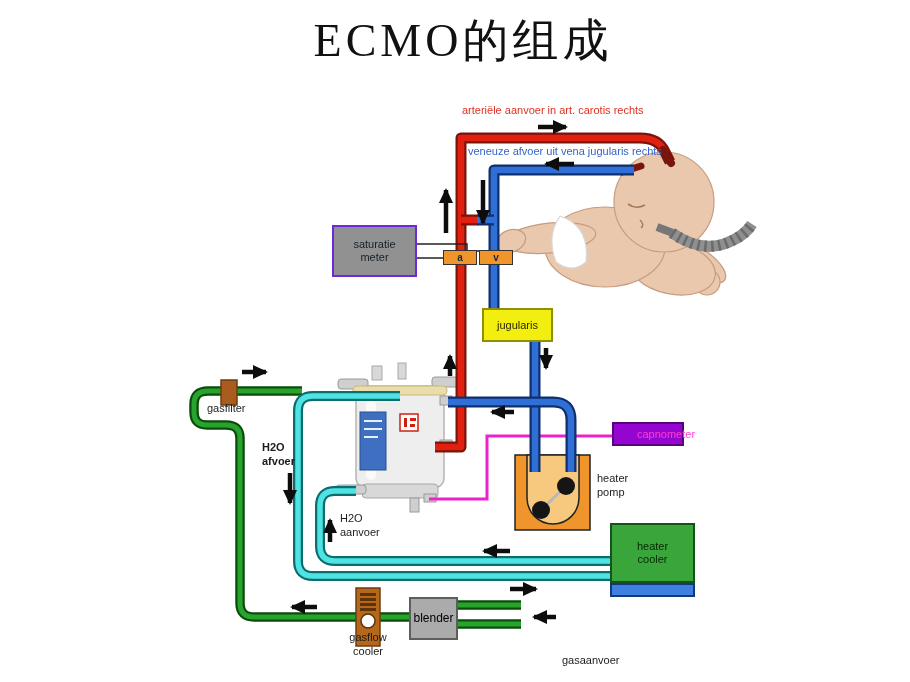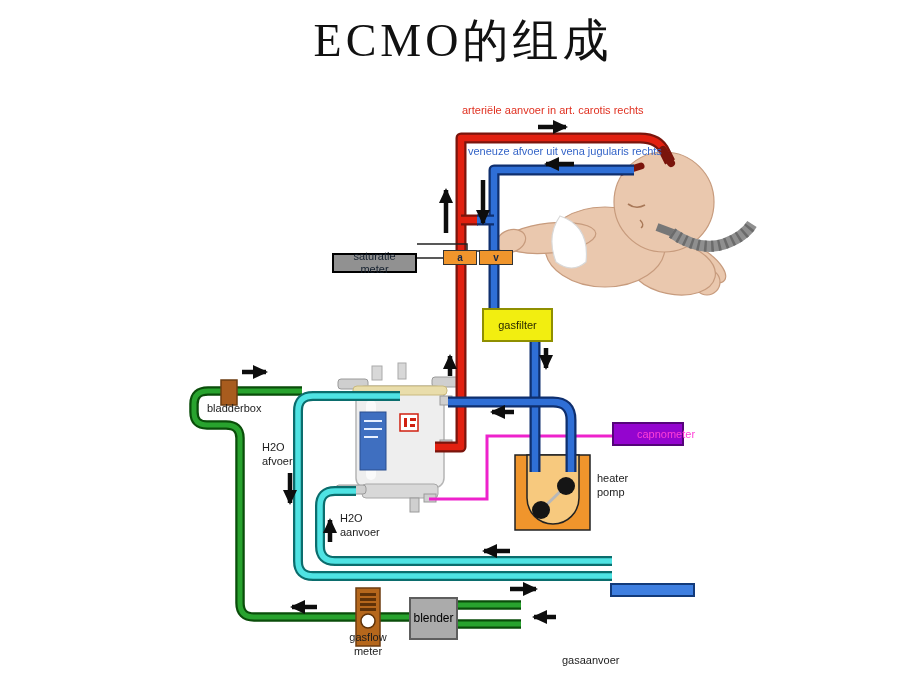--- a/index.html
+++ b/index.html
@@ -7,21 +7,21 @@
          font-family:"Liberation Sans",sans-serif;}
   .stage svg{position:absolute;left:0;top:0;}
   .abs{position:absolute;box-sizing:border-box;}
   .title{left:8px;top:10px;width:910px;text-align:center;
          font-family:"Liberation Serif",serif;font-size:46px;color:#111;letter-spacing:4px;}
   .lbl{font-size:11px;color:#1c1c1c;line-height:1.25;}
   .lbl-red{color:#e03020;}
   .lbl-blue{color:#3565c8;}
   .boxlbl{display:flex;align-items:center;justify-content:center;text-align:center;
           font-size:11px;line-height:1.15;color:#15202e;}
-  .sat{left:332px;top:225px;width:85px;height:20px;background:#919191;border:2px solid #000000;padding:2px 12px;margin-top:28px;}
+  .sat{left:332px;top:225px;width:85px;height:52px;background:#919191;border:2px solid #6d28d9;padding:2px 12px;}
   .conn{width:34px;height:15px;background:#f0952c;border:1px solid #333;
         font-size:10px;font-weight:bold;color:#182848;}
   .bladder{left:482px;top:308px;width:71px;height:34px;background:#f2ee10;border:2px solid #8f8f00;color:#2a2a00;}
   .capno{left:612px;top:422px;width:72px;height:24px;background:#9405cf;border:2px solid #55047a;color:#ff3fd7;padding-left:36px;}
   .heater{left:610px;top:523px;width:85px;height:60px;background:#3aa53a;border:2px solid #14541c;color:#062806;padding:2px 10px;}
   .heaterstrip{left:610px;top:583px;width:85px;height:14px;background:#3f7fe0;border:2px solid #123a7a;}
   .blender{left:409px;top:597px;width:49px;height:43px;background:#ababab;border:2px solid #5e5e5e;font-size:12px;color:#000000;}
   .tb{fill:none;stroke-linejoin:round;}
   .g-b{stroke:#0a4d0a;stroke-width:9.5;}  .g-f{stroke:#28a32e;stroke-width:5;}
   .c-b{stroke:#0b6d6d;stroke-width:10;}   .c-f{stroke:#4fe3e3;stroke-width:5.5;}
@@ -174,28 +174,29 @@
 
   <div class="abs title">ECMO的组成</div>
 
   <div class="abs lbl lbl-blue" style="left:468px;top:145px;">veneuze afvoer uit vena jugularis rechts</div>
   <div class="abs lbl lbl-red" style="left:462px;top:104px;">arteriële aanvoer in art. carotis rechts</div>
 
   <div class="abs boxlbl sat">saturatie meter</div>
   <div class="abs boxlbl conn" style="left:443px;top:250px;">a</div>
   <div class="abs boxlbl conn" style="left:479px;top:250px;">v</div>
 
-  <div class="abs boxlbl bladder">gasfilter</div>
+  <div class="abs boxlbl bladder">jugularis</div>
   <div class="abs boxlbl capno">capnometer</div>
 
   <div class="abs lbl" style="left:597px;top:472px;width:60px;">heater pomp</div>
 
+  <div class="abs boxlbl heater">heater cooler</div>
   <div class="abs heaterstrip"></div>
 
   <div class="abs boxlbl blender">blender</div>
 
-  <div class="abs lbl" style="left:340px;top:631px;width:56px;text-align:center;">gasflow meter</div>
+  <div class="abs lbl" style="left:340px;top:631px;width:56px;text-align:center;">gasflow cooler</div>
   <div class="abs lbl" style="left:562px;top:610px;margin-top:44px;">gasaanvoer</div>
-  <div class="abs lbl" style="left:207px;top:402px;">bladderbox</div>
-  <div class="abs lbl" style="left:262px;top:441px;width:48px;">H2O afvoer</div>
+  <div class="abs lbl" style="left:207px;top:402px;">gasfilter</div>
+  <div class="abs lbl" style="left:262px;top:441px;width:48px;font-weight:bold;">H2O afvoer</div>
   <div class="abs lbl" style="left:340px;top:512px;width:52px;">H2O aanvoer</div>
 
 </div>
 
 </body></html>

